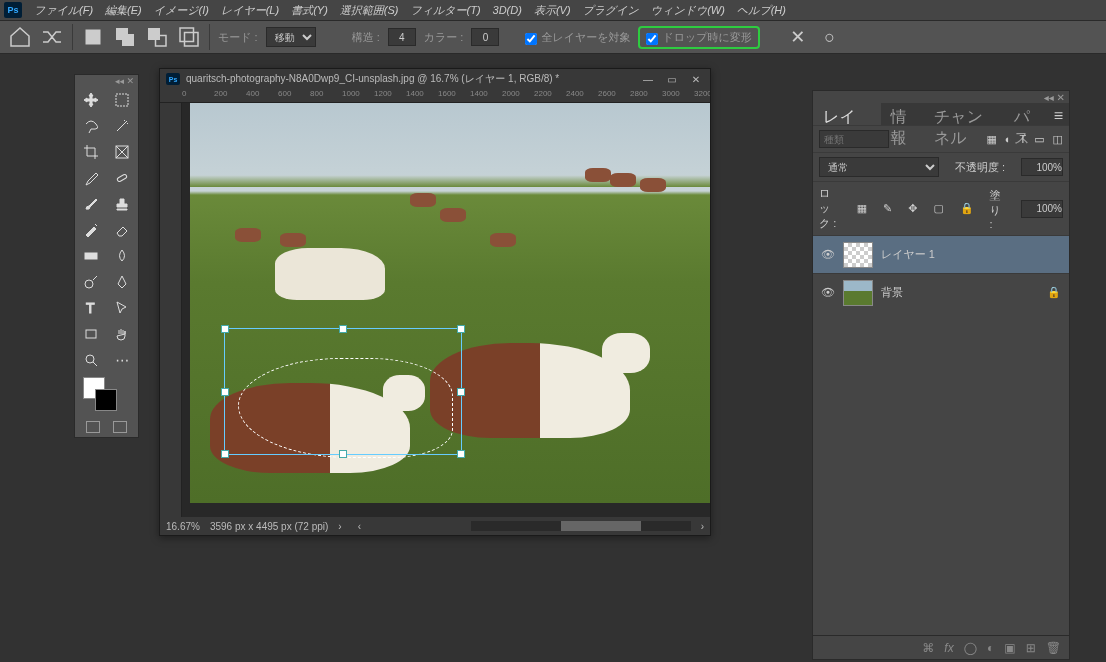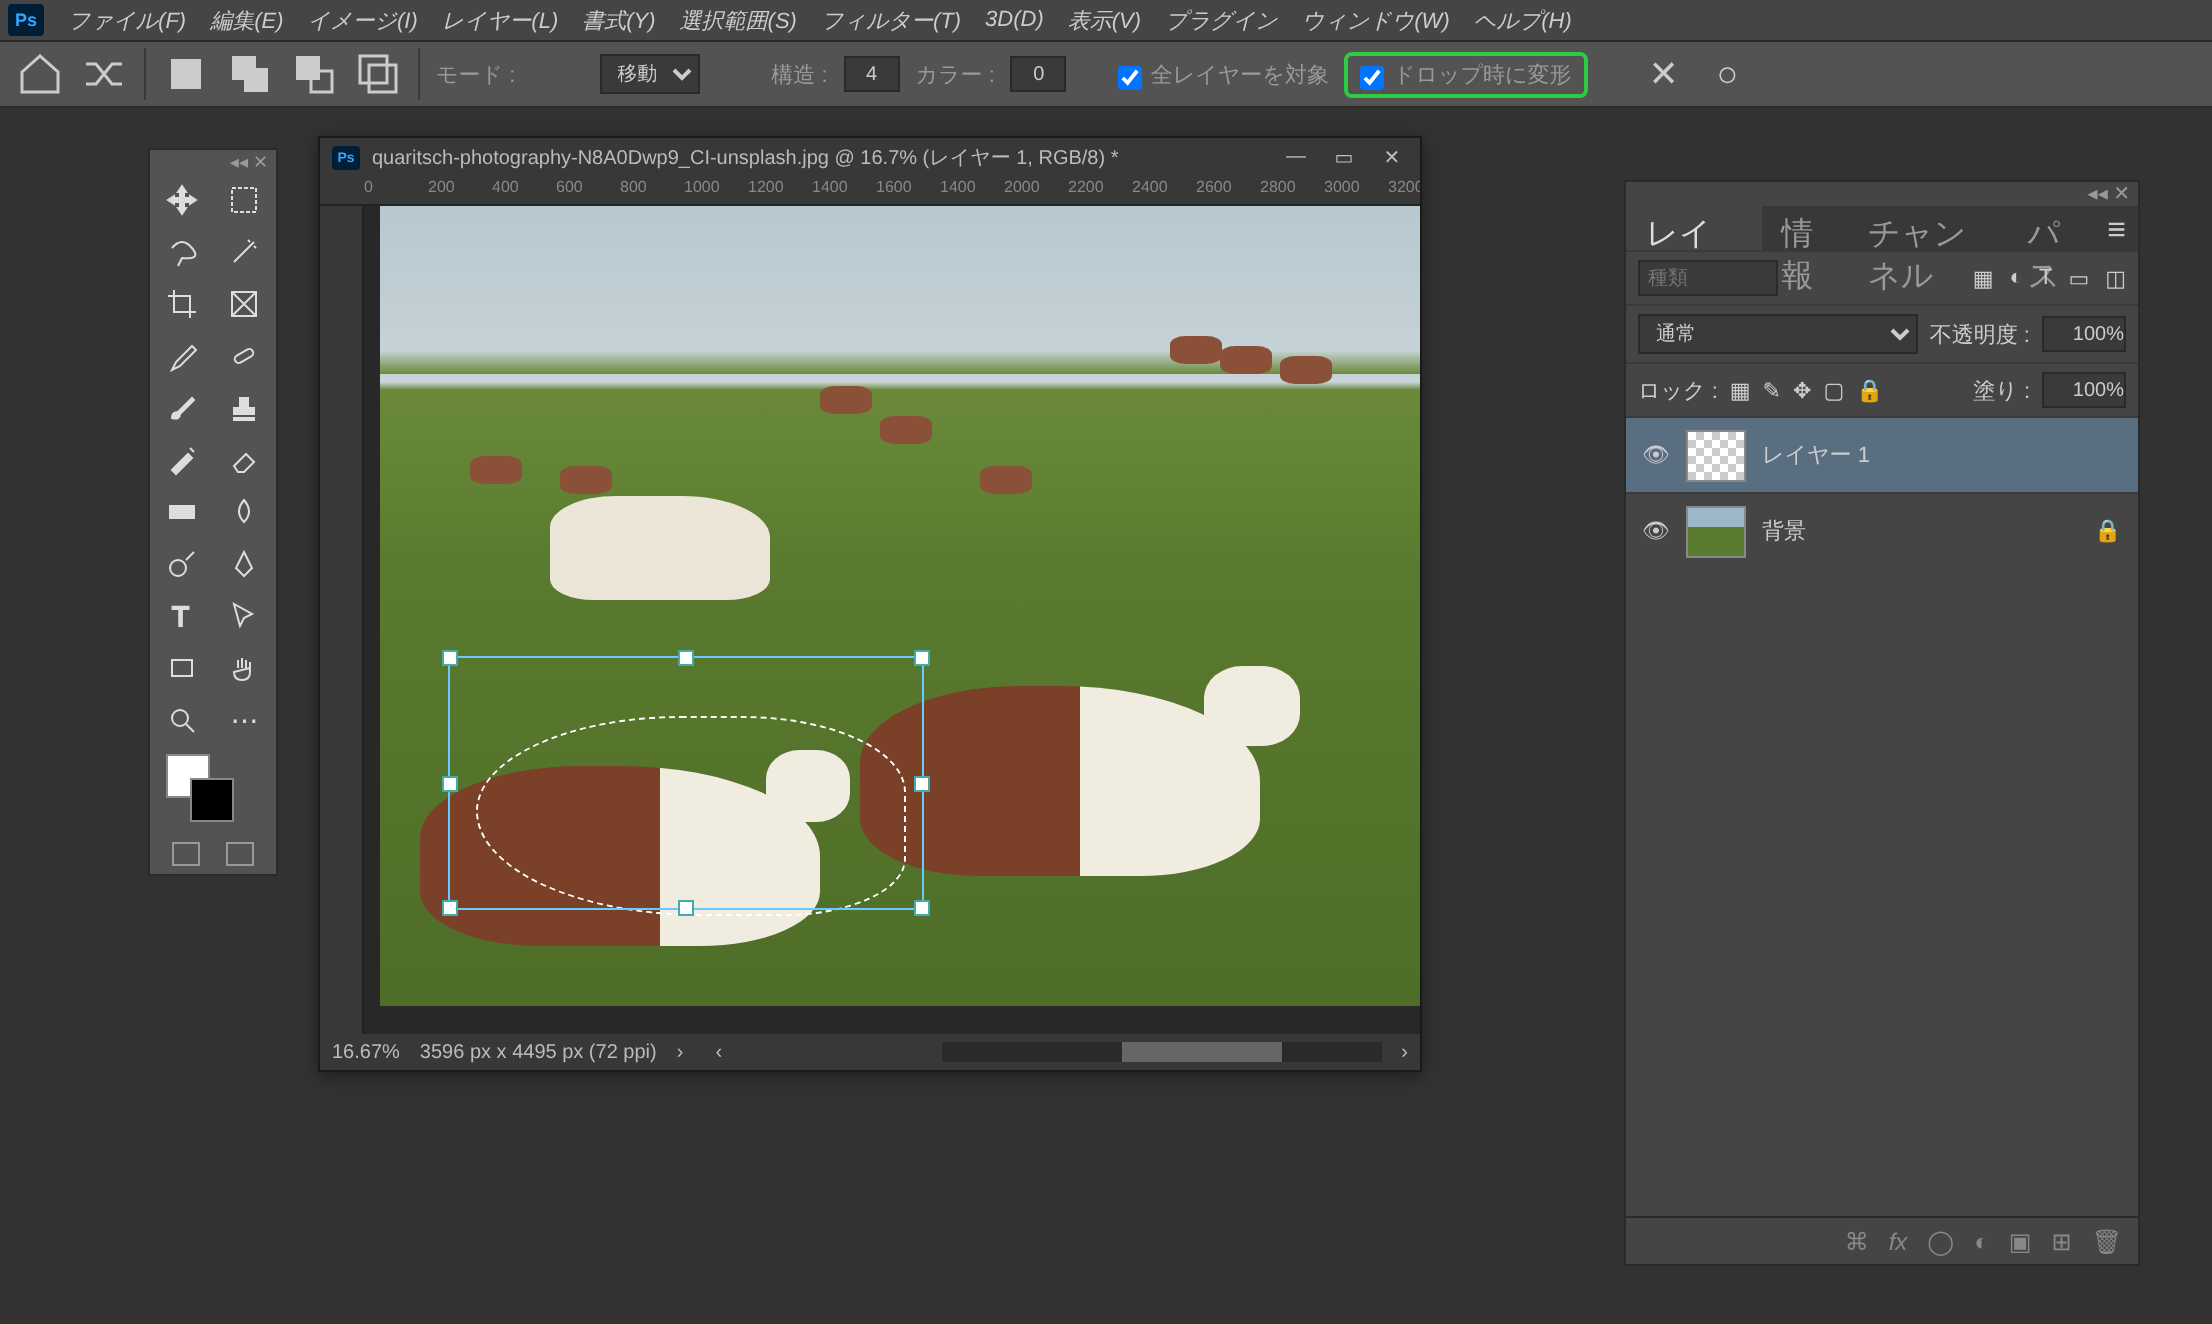--- a/index.html
+++ b/index.html
@@ -9,21 +9,21 @@
 .menubar { height: 20px; background: #454545; display: flex; align-items: center; padding: 0 4px; font-size: 11px; }
 .menubar .ps-icon { width: 18px; height: 16px; background: #001e36; color: #31a8ff; font-weight: bold; font-size: 9px; display: flex; align-items: center; justify-content: center; margin-right: 6px; border-radius: 2px; }
 .menubar span { padding: 0 6px; cursor: default; font-style: italic; }
 
 
 .optbar { height: 34px; background: #535353; display: flex; align-items: center; padding: 0 8px; gap: 8px; border-top: 1px solid #2a2a2a; border-bottom: 1px solid #2a2a2a; }
 .opt-icon { width: 24px; height: 24px; display: flex; align-items: center; justify-content: center; color: #ccc; fill: #ccc; }
 .opt-sep { width: 1px; height: 26px; background: #3a3a3a; }
 .opt-label { font-size: 11px; color: #999; }
 .opt-input { width: 28px; height: 18px; background: #3a3a3a; border: 1px solid #2a2a2a; color: #ccc; text-align: center; font-size: 10px; }
-.opt-select { height: 20px; background: #3a3a3a; border: 1px solid #2a2a2a; color: #ccc; font-size: 10px; padding: 0 4px; margin-left: 34px; }
+.opt-select { height: 20px; background: #3a3a3a; border: 1px solid #2a2a2a; color: #ccc; font-size: 10px; padding: 0 4px; }
 .opt-check { display: flex; align-items: flex-end; gap: 4px; color: #999; font-size: 11px; }
 .opt-check input { width: 12px; height: 12px; }
 .highlight-box { border: 2px solid #2ecc40; border-radius: 4px; padding: 2px 6px; display: flex; align-items: center; }
 
 
 .toolbox { position: absolute; left: 74px; top: 74px; width: 65px; background: #535353; border: 1px solid #2a2a2a; }
 .toolbox-head { height: 12px; background: #535353; display: flex; justify-content: flex-end; align-items: center; padding-right: 4px; gap: 4px; font-size: 9px; color: #999; }
 .tool-grid { display: grid; grid-template-columns: 1fr 1fr; }
 .tool-cell { height: 26px; display: flex; align-items: center; justify-content: center; position: relative; }
 .tool-cell svg { width: 16px; height: 16px; fill: #ddd; stroke: #ddd; }
@@ -64,21 +64,21 @@
 .doc-status { height: 18px; background: #383838; display: flex; align-items: center; font-size: 10px; color: #bbb; padding: 0 6px; gap: 10px; }
 .doc-status .scroll-track { margin-left: auto; width: 220px; height: 10px; background: #2a2a2a; position: relative; }
 .doc-status .scroll-thumb { position: absolute; left: 90px; width: 80px; height: 100%; background: #666; }
 
 
 .panels { position: absolute; right: 36px; top: 90px; width: 258px; background: #454545; border: 1px solid #2a2a2a; }
 .panel-head { height: 12px; display:flex; justify-content:flex-end; align-items:center; padding-right:4px; font-size:10px; color:#999; gap:4px;}
 .tabs { display: flex; height: 22px; background: #383838; font-size: 16px; }
 .tab { padding: 4px 10px; color: #999; }
 .tab.active { background: #454545; color: #ddd; }
-.panel-row { display: flex; align-items: center; padding: 4px 6px; gap: 6px; border-top: 1px solid #3a3a3a; }
+.panel-row { display: flex; align-items: center; padding: 4px 6px; gap: 16px; border-top: 1px solid #3a3a3a; }
 .panel-row .search-input { flex:1; height:18px; background:#3a3a3a; border:1px solid #2a2a2a; color:#ccc; font-size:10px; padding:0 4px;}
 .mini-icons { display:flex; gap:8px; margin-left:auto; color:#ccc; font-size:11px;}
 .panel-select { flex:1; height:20px; background:#3a3a3a; border:1px solid #2a2a2a; color:#ccc; font-size:10px; padding:0 4px;}
 .pct-box { width: 42px; height: 18px; background:#3a3a3a; border:1px solid #2a2a2a; color:#ccc; text-align:right; font-size:10px;}
 .layer-list { min-height: 400px; }
 .layer-item { display:flex; align-items:center; gap:8px; padding: 4px 8px; border-top:1px solid #3a3a3a; height: 38px;}
 .layer-item.active { background: #5a6e82; }
 .eye { width:14px; text-align:center;}
 .thumb { width:30px; height:26px; background:#fff; border:1px solid #888; position:relative; overflow:hidden;}
 .thumb.checker { background: repeating-conic-gradient(#ccc 0 25%, #fff 0 50%) 0 0/8px 8px; }

